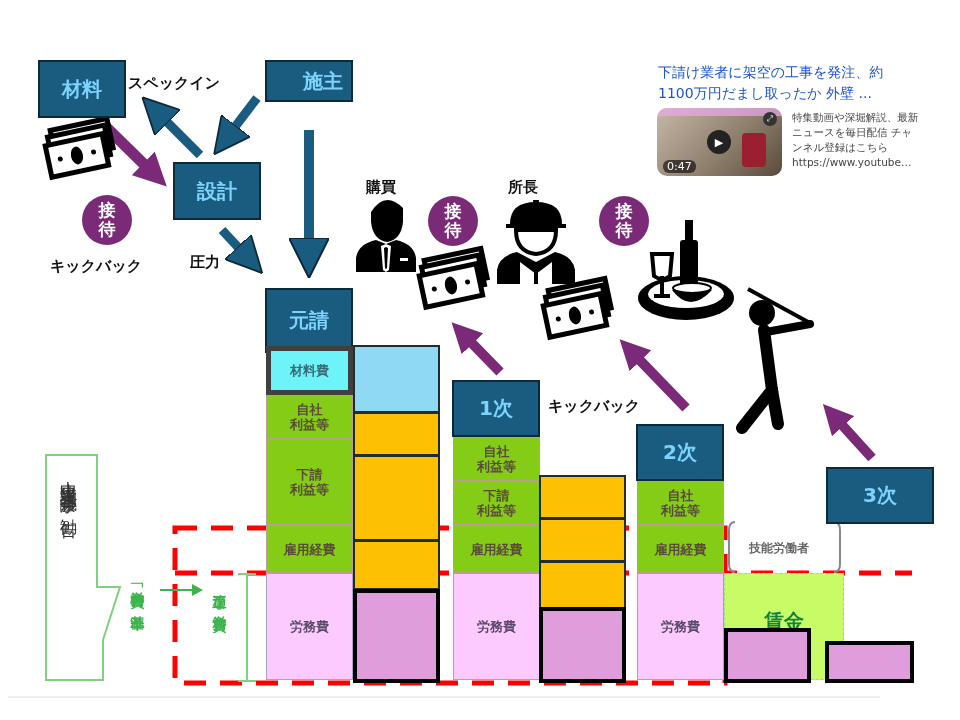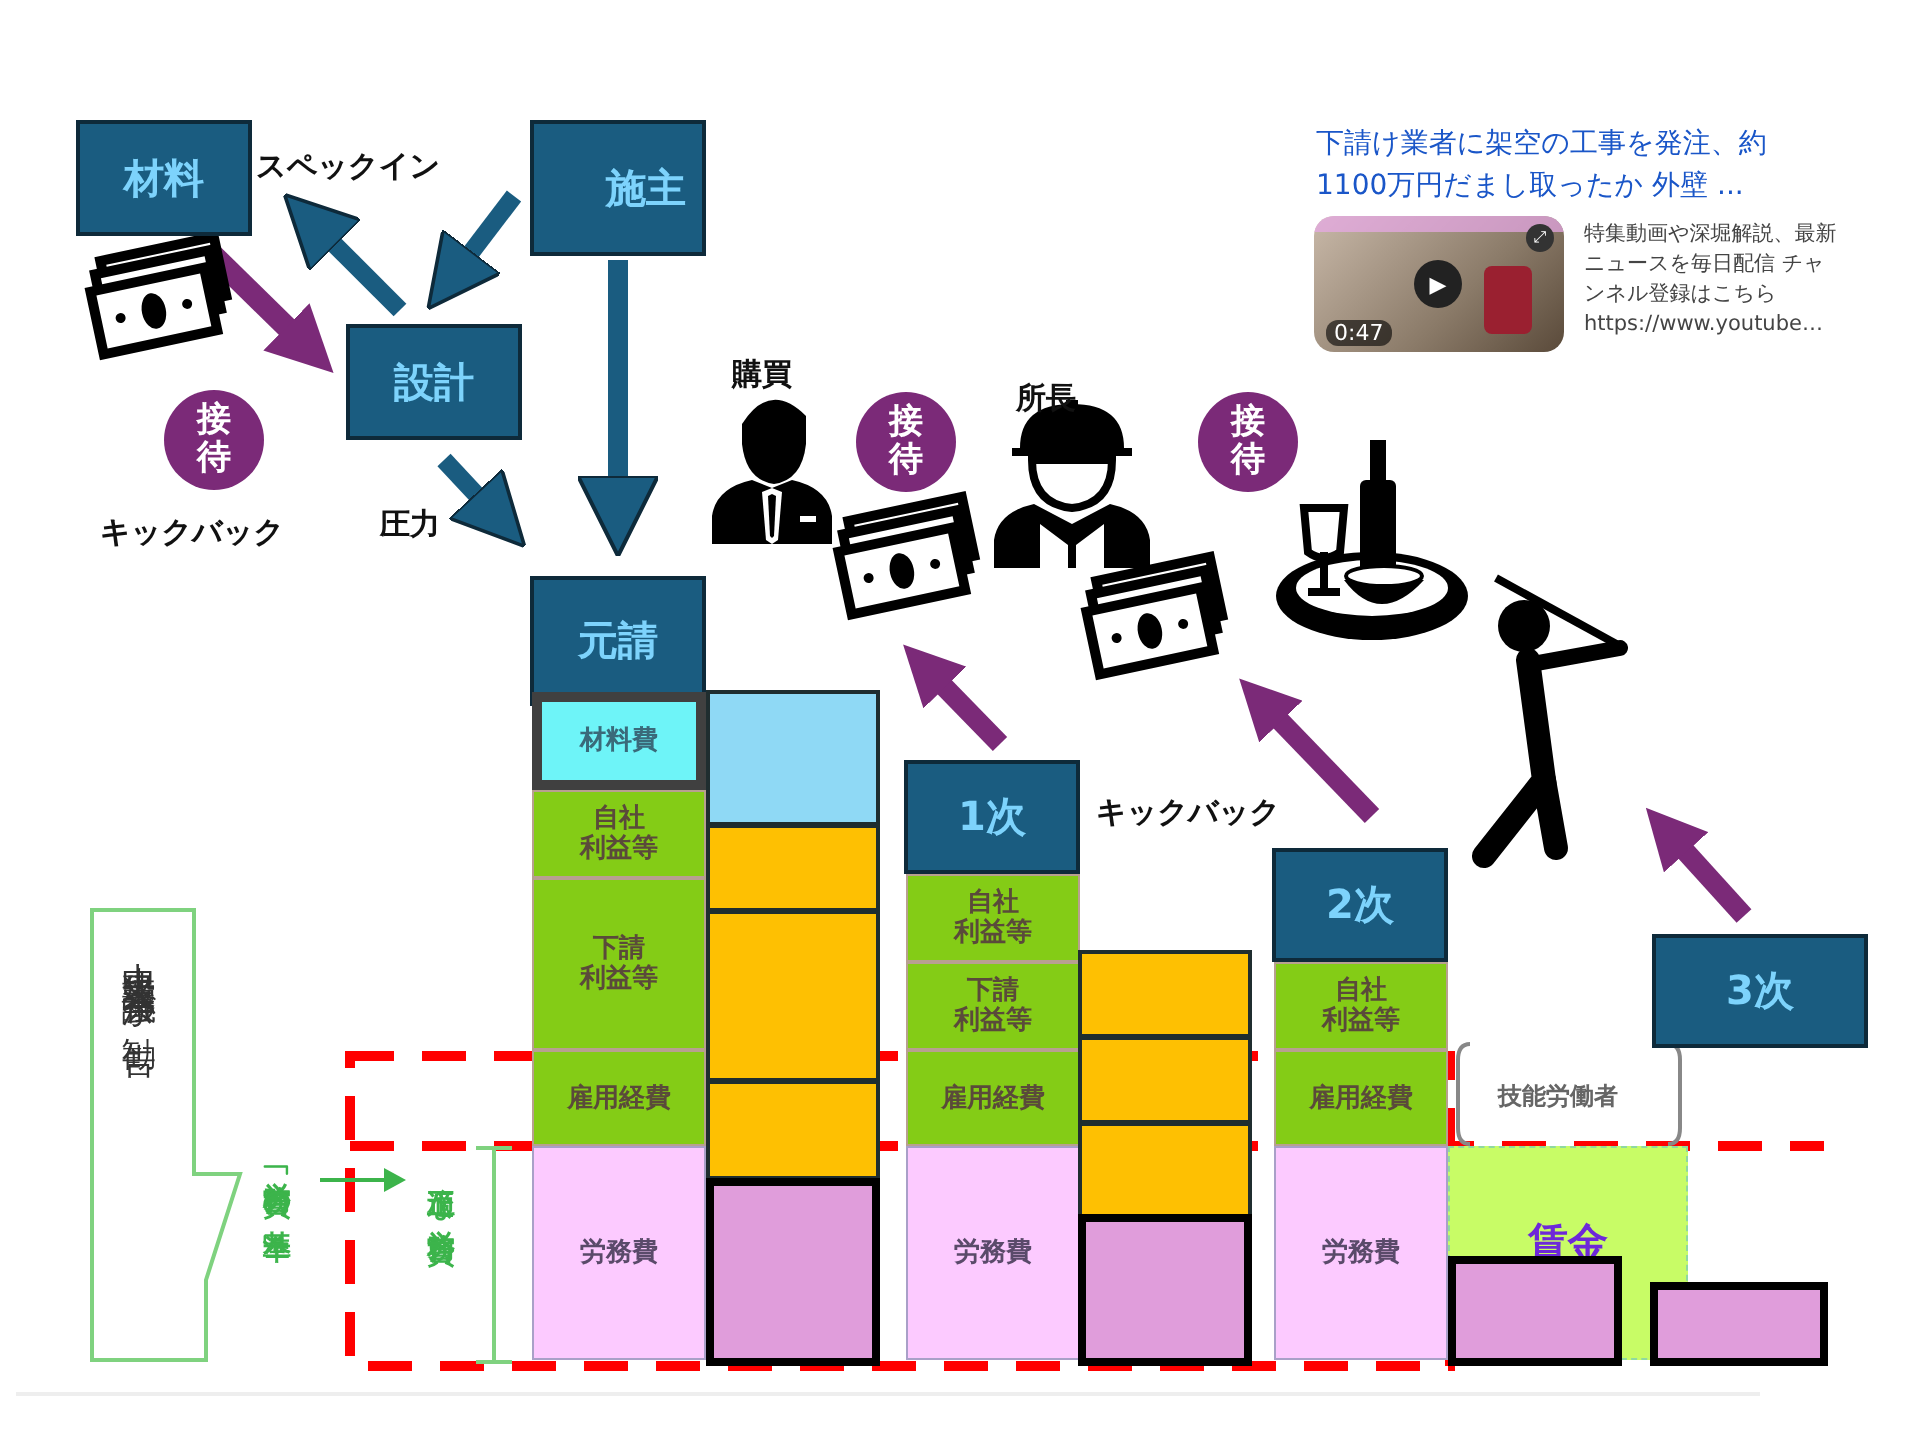--- a/index.html
+++ b/index.html
@@ -112,28 +112,28 @@
   <line x1="247" y1="574" x2="247" y2="681" stroke="#7fd27f" stroke-width="2"></line>
   <line x1="238" y1="574" x2="256" y2="574" stroke="#7fd27f" stroke-width="2"></line>
   <line x1="238" y1="681" x2="256" y2="681" stroke="#7fd27f" stroke-width="2"></line>
 
   <path d="M735,522 q-6,0 -6,8 l0,34 q0,8 6,8 M834,522 q6,0 6,8 l0,34 q0,8 -6,8" fill="none" stroke="#888" stroke-width="2"></path>
 
   <line x1="8" y1="697" x2="880" y2="697" stroke="#eee" stroke-width="2"></line>
 </svg>
 
 <div class="nbox" style="left:38px;top:60px;width:88px;height:58px;font-size:20px;">材料</div>
-<div class="nbox" style="left:265px;top:60px;width:88px;height:68px;font-size:20px;padding-left:28px;">施主</div>
+<div class="nbox" style="left:265px;top:60px;width:88px;height:42px;font-size:20px;padding-left:28px;">施主</div>
 <div class="nbox" style="left:173px;top:162px;width:88px;height:58px;font-size:20px;">設計</div>
 
 <div class="lbl" style="left:128px;top:74px;">スペックイン</div>
 <div class="lbl" style="left:50px;top:257px;">キックバック</div>
 <div class="lbl" style="left:190px;top:253px;text-align:center;">圧力</div>
 <div class="lbl" style="left:366px;top:178px;">購買</div>
-<div class="lbl" style="left:508px;top:190px;">所長</div>
+<div class="lbl" style="left:508px;top:178px;">所長</div>
 <div class="lbl" style="left:548px;top:397px;">キックバック</div>
 
 <div class="badge" style="left:82px;top:195px;">
     <span style="width:18px;">接待</span>
   </div>
 <div class="badge" style="left:428px;top:196px;">
     <span style="width:18px;">接待</span>
   </div>
 <div class="badge" style="left:599px;top:196px;">
     <span style="width:18px;">接待</span>
@@ -166,21 +166,21 @@
 <div class="gold" style="left:539px;top:518px;width:87px;height:44px;"></div>
 <div class="gold" style="left:539px;top:561px;width:87px;height:48px;"></div>
 <div class="mauve" style="left:539px;top:607px;width:87px;height:76px;"></div>
 
 <div class="nbox" style="left:636px;top:424px;width:88px;height:57px;font-size:20px;">2次</div>
 <div class="seg orange" style="left:637px;top:481px;width:87px;height:44px;white-space:pre-line;">自社
 利益等</div>
 <div class="seg orange" style="left:637px;top:525px;width:87px;height:48px;">雇用経費</div>
 <div class="seg pink" style="left:637px;top:573px;width:87px;height:107px;">労務費</div>
 
-<div class="seg" style="left:724px;top:573px;width:120px;height:107px;background:#c8fc66;border:1px dashed #8fd9a0;color:#6d28d9;font-size:20px;">
+<div class="seg" style="left:724px;top:573px;width:120px;height:107px;background:#c8fc66;border:1px dashed #8fd9a0;color:#15803d;font-size:20px;">
     <span style="margin-top:-10px;">賃金</span>
   </div>
 <div class="lbl" style="left:749px;top:540px;font-size:12px;color:#666;font-weight:bold;text-align:right;">技能労働者</div>
 
 <div class="mauve" style="left:724px;top:628px;width:87px;height:55px;"></div>
 
 <div class="nbox" style="left:826px;top:467px;width:108px;height:57px;font-size:20px;">3次</div>
 <div class="mauve" style="left:825px;top:641px;width:89px;height:42px;"></div>
 
 <div class="vert" style="left:58px;top:468px;color:#333;font-size:17px;">中央建設業審議会が勧告</div>

